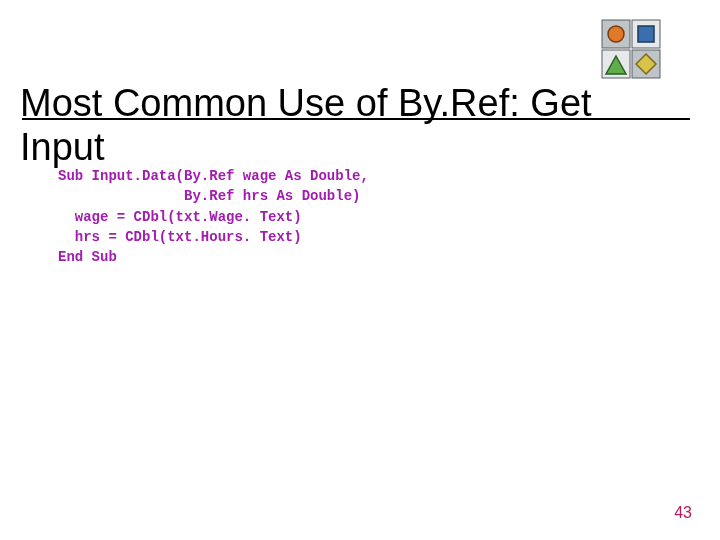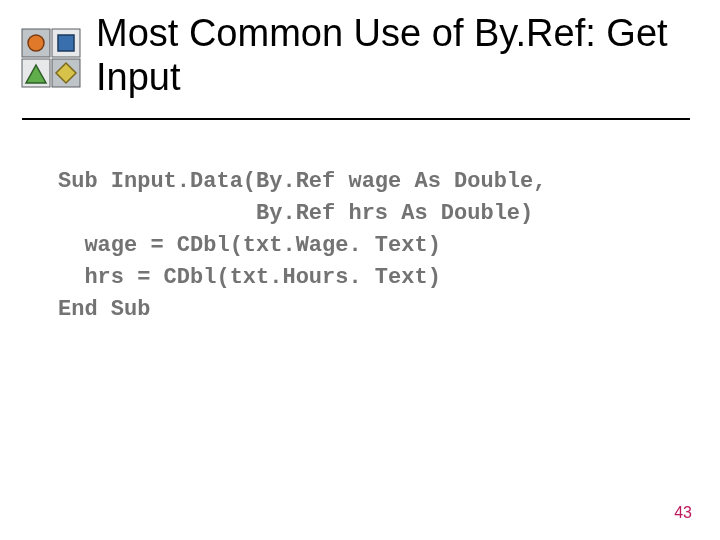--- a/index.html
+++ b/index.html
@@ -17,21 +17,22 @@
     height: 540px;
     position: relative;
     box-sizing: border-box;
   }
   .header {
     position: absolute;
     top: 12px;
     left: 20px;
     right: 44px;
     display: flex;
-    align-items: center;
+    align-items: flex-end;
+    flex-direction: column;
   }
   .logo {
     width: 64px;
     height: 64px;
     flex: 0 0 64px;
     margin-top: 6px;
     margin-right: 12px;
   }
   .title {
     font-size: 38px;
@@ -47,23 +48,23 @@
     right: 30px;
     height: 0;
     border-top: 2px solid #000000;
   }
   .code-block {
     position: absolute;
     top: 166px;
     left: 58px;
     right: 40px;
     font-family: "Courier New", Courier, monospace;
-    font-size: 22px;
+    font-size: 14px;
     line-height: 1.45;
-    color: #737373;
+    color: #a21caf;
     white-space: pre;
     font-weight: bold;
   }
   .page-number {
     position: absolute;
     right: 28px;
     bottom: 18px;
     font-size: 16px;
     color: #be185d;
   }

